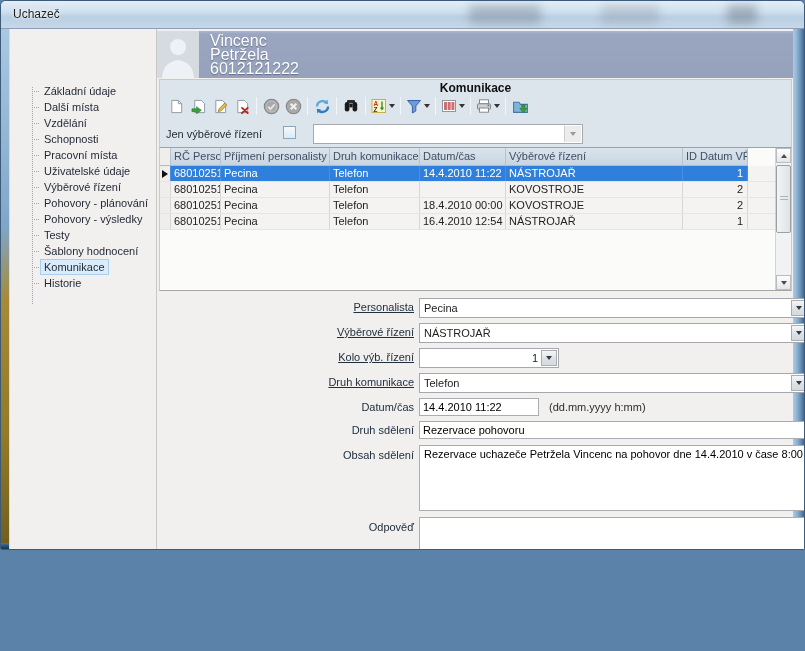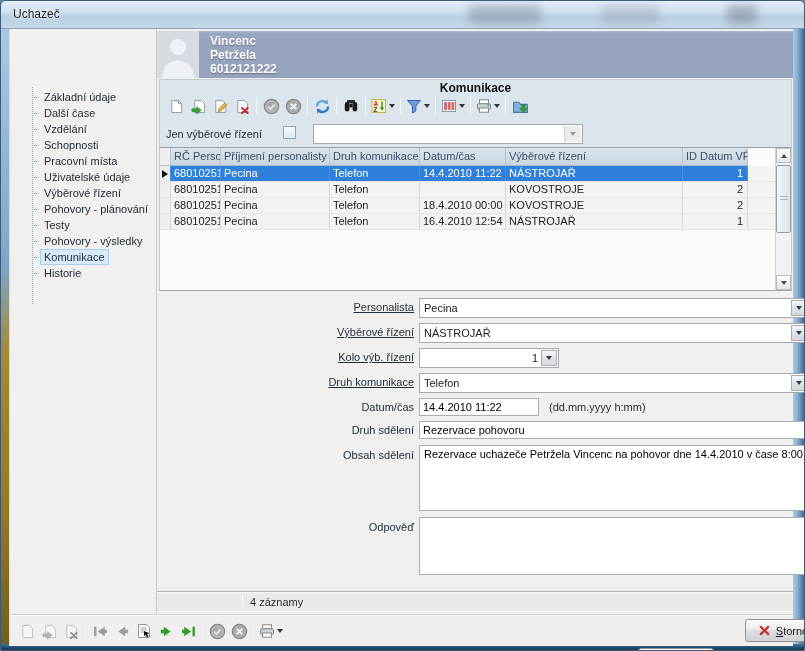--- a/index.html
+++ b/index.html
@@ -1,20 +1,20 @@
 <!DOCTYPE html>
 <html style="--sel: #2f80dd; --band: #96a1bb;"><head>
 <meta charset="utf-8">
 <style>
   :root{ --sel:#2f80dd; --band:#96a1bb; }
   *{box-sizing:border-box; margin:0; padding:0;}
   html,body{width:805px;height:651px;overflow:hidden;}
   body{font-family:"Liberation Sans", sans-serif; font-size:11px; color:#222; background:#5b82a8;}
 
-  .window{position:absolute; left:0; top:0; width:805px; height:651px;
+  .window{position:absolute; left:0; top:0; width:805px; height:550px;
     border-radius:6px 6px 2px 2px; overflow:hidden; border:1px solid #3d5a78;
     background:#f1f0ee;}
 
   
   .titlebar{position:absolute;left:0;top:0;width:805px;height:28px;
     background:linear-gradient(180deg,#e3eef8 0%,#cfe0ef 40%,#b9cfe3 60%,#c6d8e8 100%);
     border-bottom:1px solid #8ba0b8;}
   .title-text{position:absolute;left:12px;top:6px;font-size:12px;color:#1c1c1c;
     text-shadow:0 0 4px #fff,0 0 2px #fff;}
   .blob{position:absolute;top:4px;height:19px;filter:blur(5px);border-radius:4px;}
@@ -30,32 +30,32 @@
 
   
   .client{position:absolute;left:8px;top:28px;width:784px;height:617px;background:#f1f0ee;
     border-left:1px solid #d9dcde;}
 
   
   .sidebar{position:absolute;left:0;top:0;width:147px;bottom:32px;background:#f1f0ee;
     border-right:1px solid #c9c8c5;}
   .tree-vline{position:absolute;left:22px;top:58px;height:217px;width:0;
     border-left:1px dotted #9aa6b0;}
-  .side-list{position:absolute;left:0;top:60px;width:147px;text-align:right;}
+  .side-list{position:absolute;left:0;top:54px;width:147px;text-align:right;}
   .side-item{height:16px;display:flex;align-items:center;color:#1f2733;white-space:nowrap;cursor:default;}
   .side-item .dots{width:7px;border-top:1px dotted #9aa6b0;margin-left:22px;margin-right:2px;}
   .side-item .slabel{padding:0 3px;line-height:14px;}
   .side-item.sel .slabel{background:#d9ecfb;outline:1px solid #a9cdea;}
 
   
   .header-band{position:absolute;left:147px;top:2px;right:0;height:47px;
     background:linear-gradient(180deg,#aeb8cc 0,#9aa5bf 3px,var(--band) 100%);}
   .avatar{position:absolute;left:0;top:0;width:42px;height:47px;background:#d6dbe2;
     border-right:1px solid #b9c0ca;}
-  .names{position:absolute;left:53px;top:3px;color:#fff;font-weight:bold;font-size:12px;
+  .names{position:absolute;left:53px;top:3px;color:#fff;font-weight:normal;font-size:16px;
     line-height:14px;text-shadow:0 1px 1px rgba(40,50,70,.45);}
 
   
   .panel{position:absolute;left:2px;top:50px;width:633px;height:68px;background:#dde5ec;
     border:1px solid #c2ccd7;border-bottom:none;}
   .panel-wrap{position:absolute;left:147px;top:0;right:0;bottom:0;}
   .section-title{position:absolute;left:0;top:1px;width:100%;text-align:center;
     font-weight:bold;font-size:12px;color:#101010;}
   .icon-row{position:absolute;left:5px;top:13px;height:26px;display:flex;align-items:center;}
   .tbtn{width:22px;height:22px;display:flex;align-items:center;justify-content:center;border-radius:2px;}
@@ -155,21 +155,21 @@
 
     <div class="sidebar">
       <div class="tree-vline"></div>
       <div class="side-list">
           <div class="side-item">
             <span class="dots"></span>
             <span class="slabel">Základní údaje</span>
           </div>
           <div class="side-item">
             <span class="dots"></span>
-            <span class="slabel">Další čase</span>
+            <span class="slabel">Další místa</span>
           </div>
           <div class="side-item">
             <span class="dots"></span>
             <span class="slabel">Vzdělání</span>
           </div>
           <div class="side-item">
             <span class="dots"></span>
             <span class="slabel">Schopnosti</span>
           </div>
           <div class="side-item">
@@ -183,25 +183,29 @@
           <div class="side-item">
             <span class="dots"></span>
             <span class="slabel">Výběrové řízení</span>
           </div>
           <div class="side-item">
             <span class="dots"></span>
             <span class="slabel">Pohovory - plánování</span>
           </div>
           <div class="side-item">
             <span class="dots"></span>
+            <span class="slabel">Pohovory - výsledky</span>
+          </div>
+          <div class="side-item">
+            <span class="dots"></span>
             <span class="slabel">Testy</span>
           </div>
           <div class="side-item">
             <span class="dots"></span>
-            <span class="slabel">Pohovory - výsledky</span>
+            <span class="slabel">Šablony hodnocení</span>
           </div>
           <div class="side-item sel">
             <span class="dots"></span>
             <span class="slabel">Komunikace</span>
           </div>
           <div class="side-item">
             <span class="dots"></span>
             <span class="slabel">Historie</span>
           </div>
         </div>

